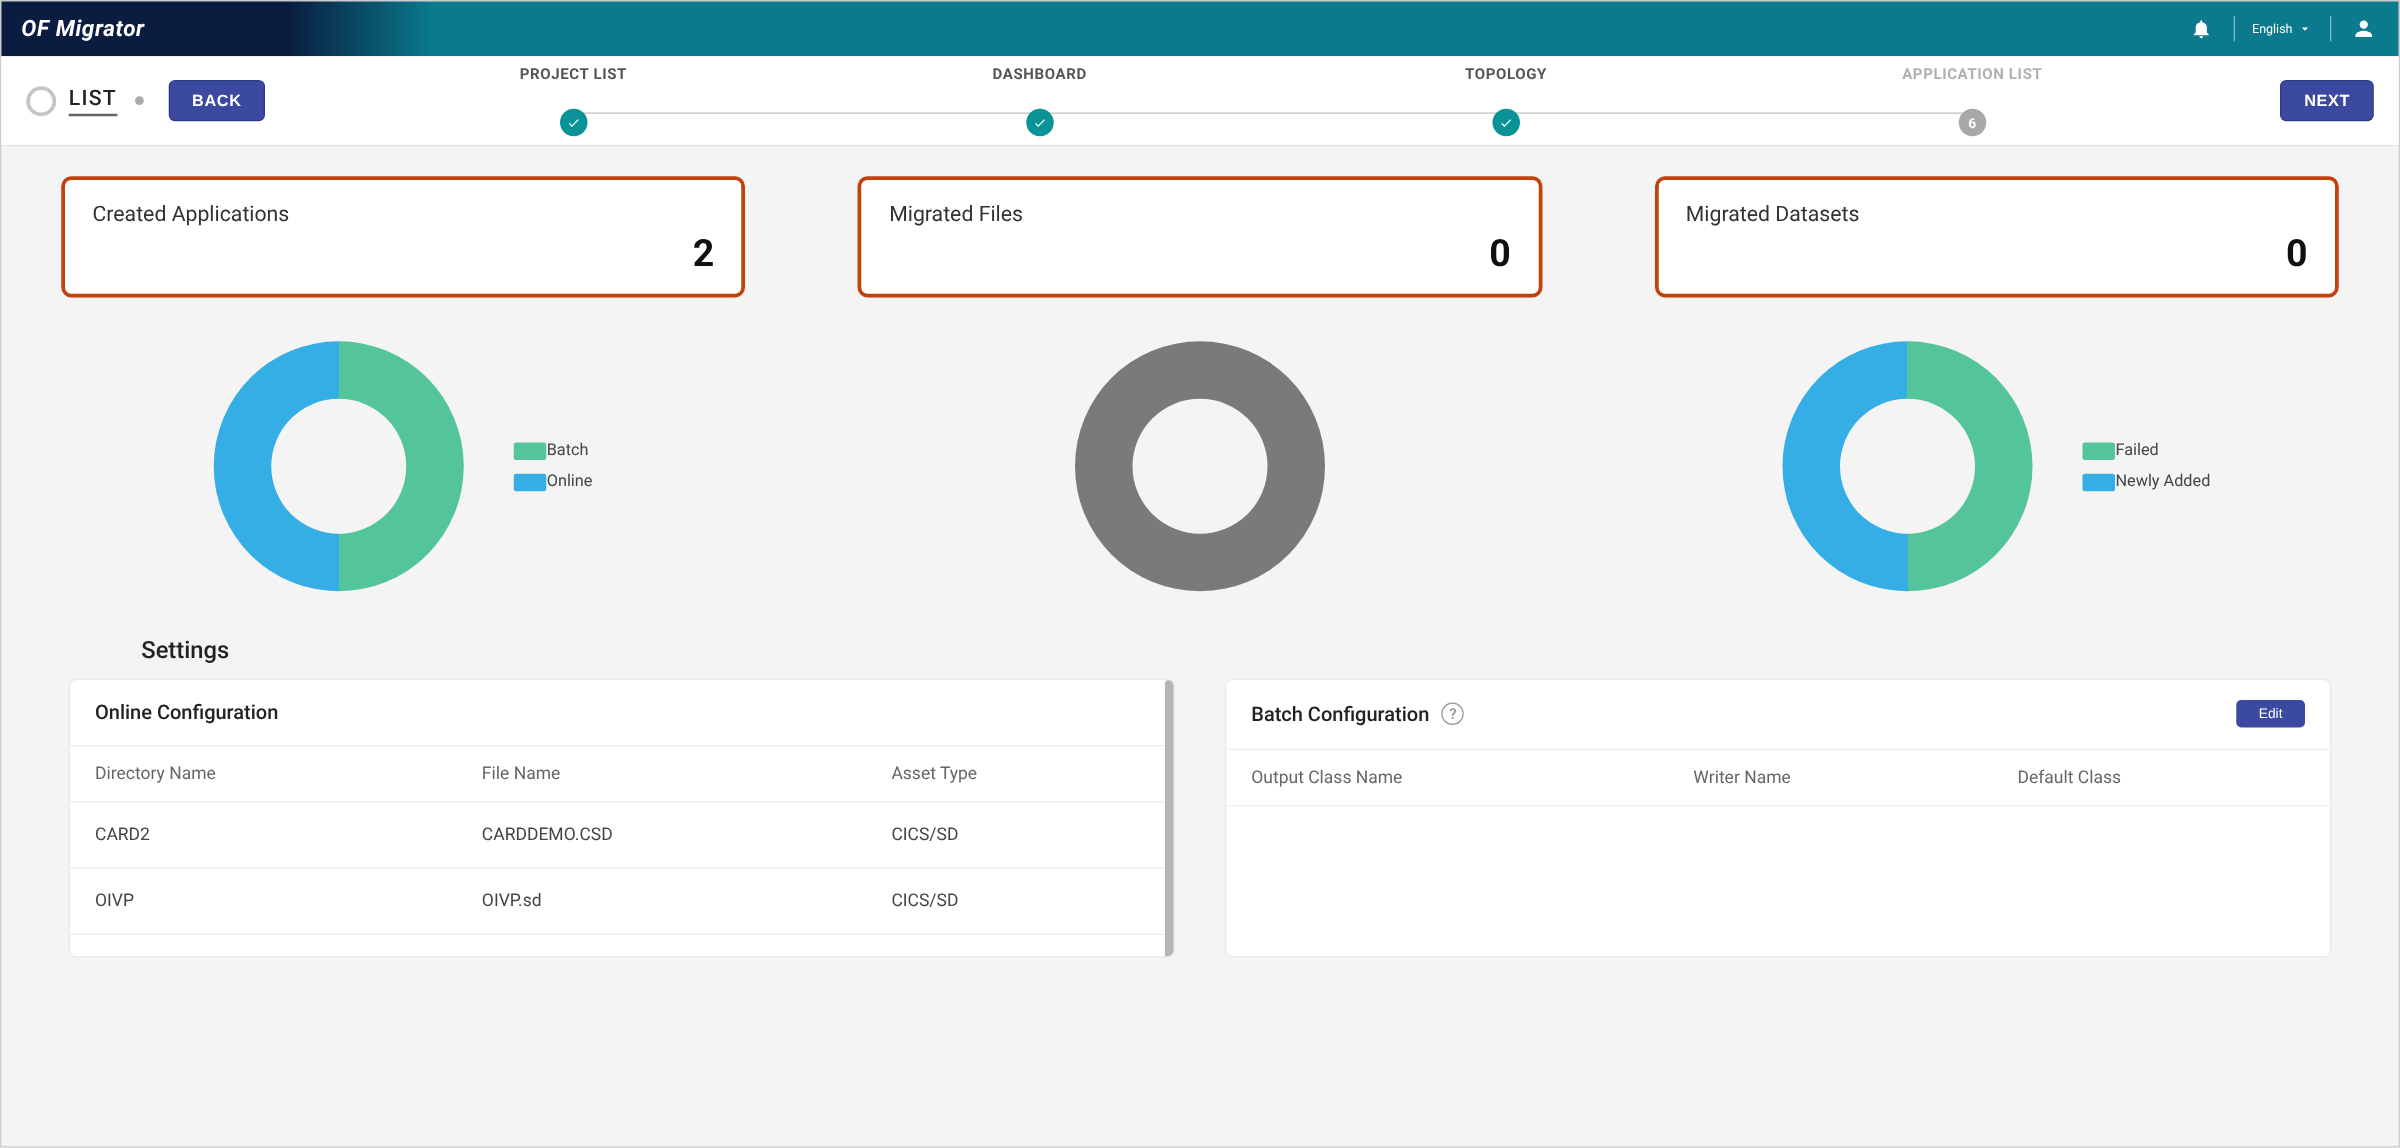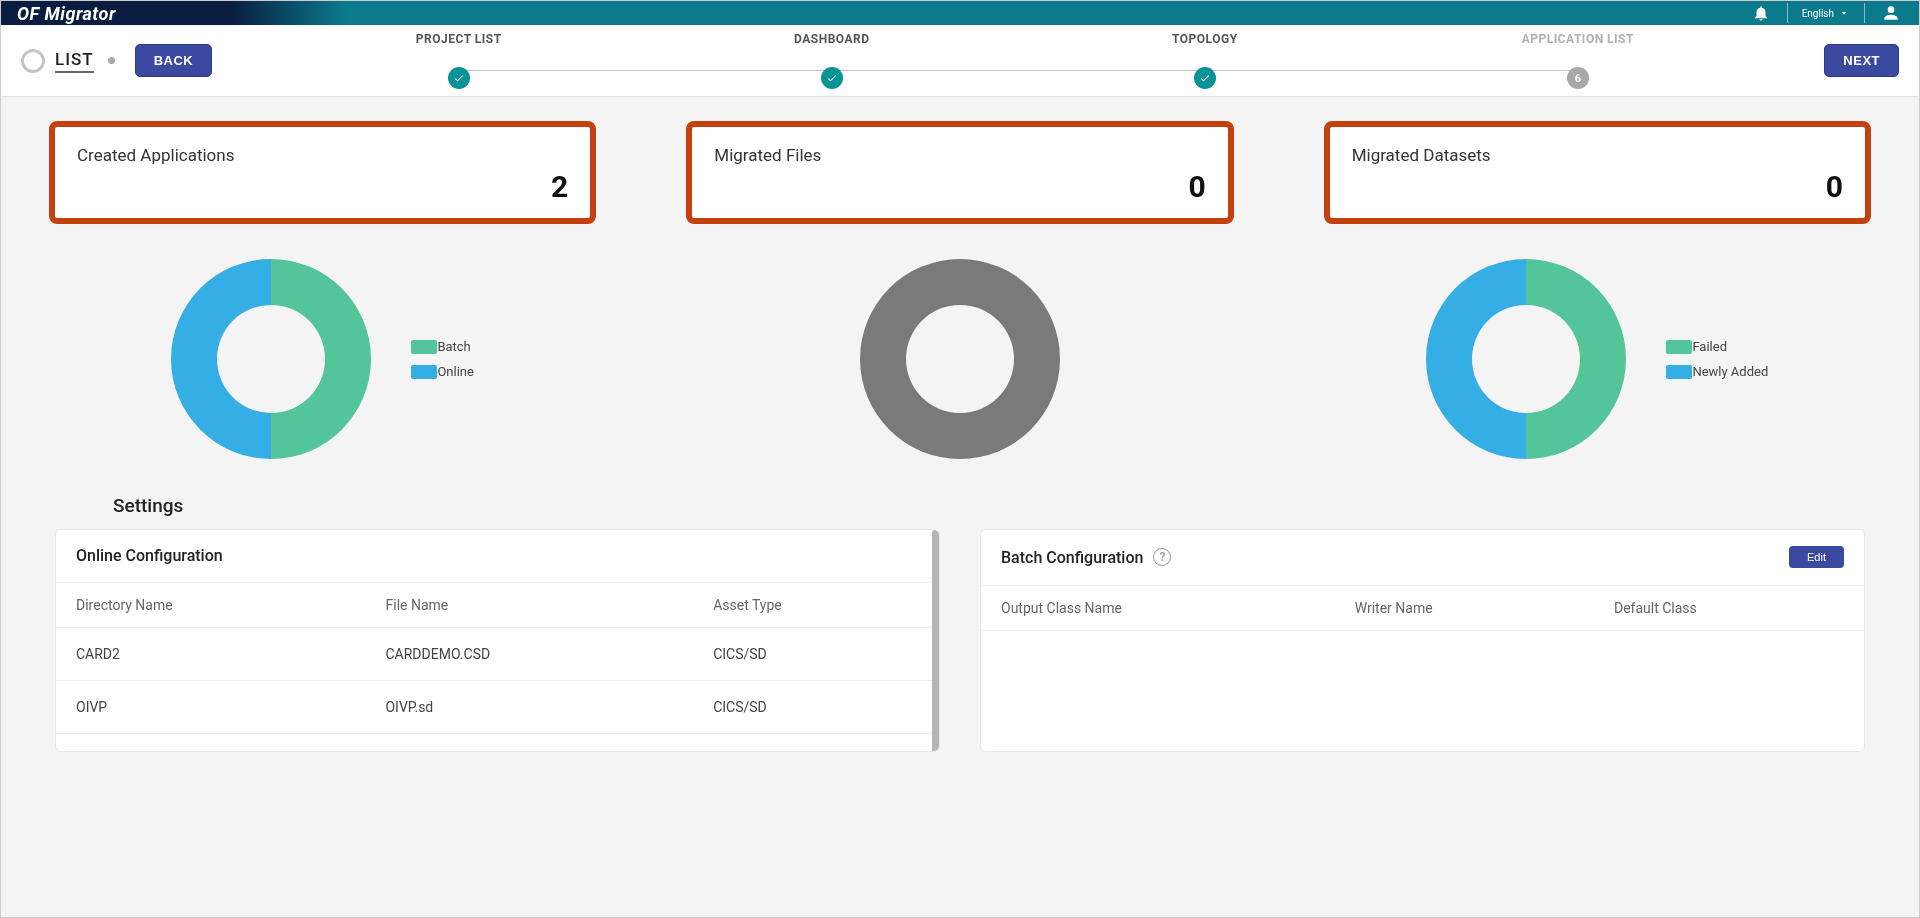--- a/index.html
+++ b/index.html
@@ -5,21 +5,21 @@
 * { margin: 0; padding: 0; box-sizing: border-box; }
 body {
   font-family: -apple-system, BlinkMacSystemFont, "Segoe UI", Roboto, Arial, sans-serif;
   background: #f4f4f4;
   width: 1920px;
   height: 918px;
   overflow: hidden;
   border: 1px solid #ccc;
 }
 .topbar {
-  height: 24px;
+  height: 44px;
   background: linear-gradient(90deg, #0a1d40 0%, #0a1d40 12%, #0a7a8c 18%, #0a7a8c 100%);
   display: flex;
   align-items: center;
   color: #fff;
   padding: 0 16px;
   position: relative;
 }
 .topbar .logo {
   font-weight: 700;
   font-style: italic;
@@ -81,21 +81,21 @@
 
 .content {
   padding: 24px 48px 10px 48px;
   height: calc(100% - 112px);
   overflow:auto;
 }
 .cards-row {
   display:grid; grid-template-columns:1fr 1fr 1fr; gap:90px;
 }
 .stat-card {
-  background:#fff; border:6px solid #c2410c; border-radius:8px; padding:18px 22px 14px;
+  background:#fff; border:3px solid #c2410c; border-radius:8px; padding:18px 22px 14px;
 }
 .stat-card .title { font-size:17px;color:#333; }
 .stat-card .value { font-size:30px;font-weight:700;text-align:right;color:#111;margin-top:4px;}
 
 .charts-row {
   display:grid; grid-template-columns:1fr 1fr 1fr; gap:90px; margin-top:30px;
 }
 .chart-wrap { display:flex; align-items:center; justify-content:center; gap:40px; height:210px;}
 .donut {
   width:200px;height:200px;border-radius:50%;position:relative;

